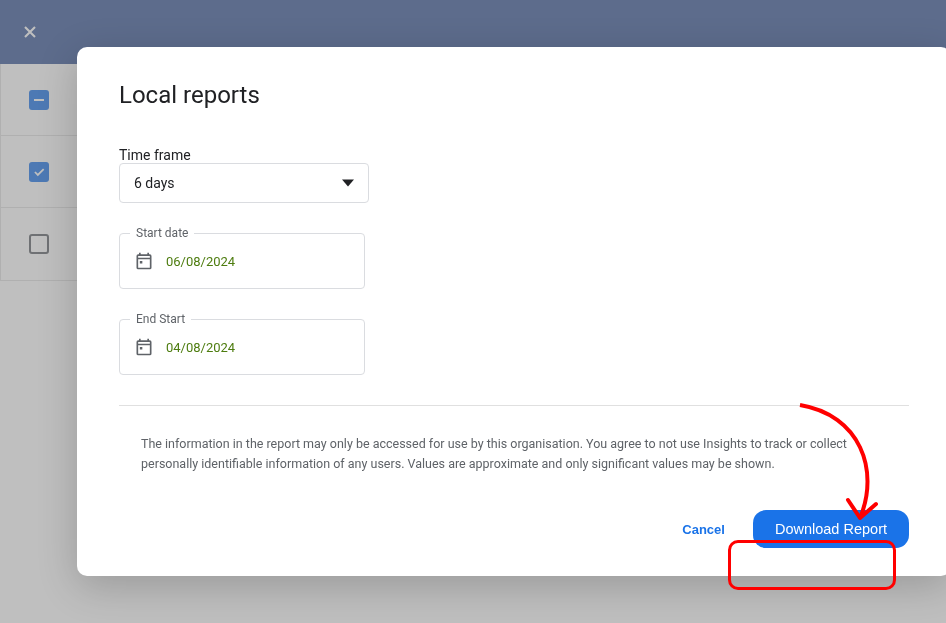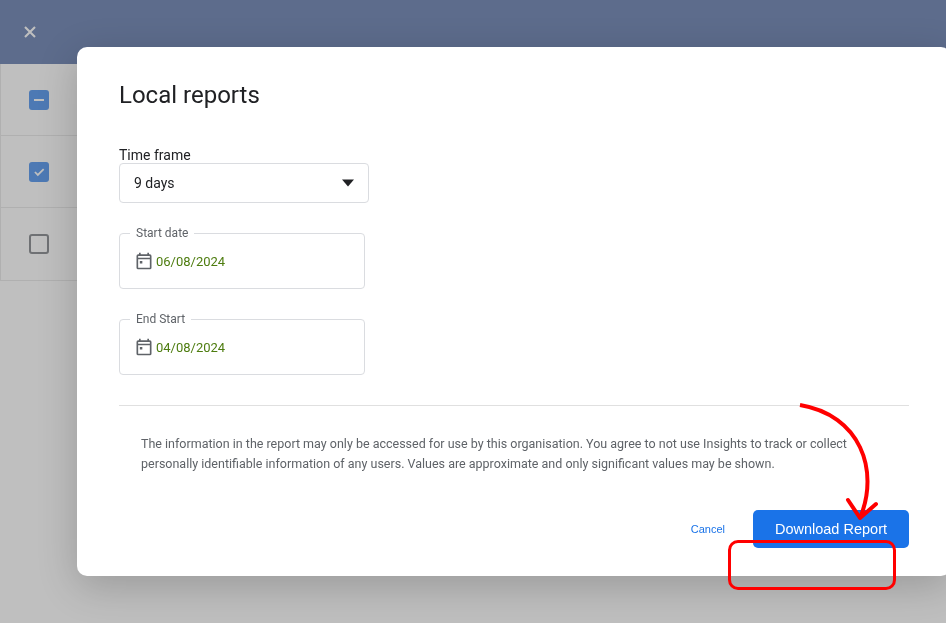--- a/index.html
+++ b/index.html
@@ -25,31 +25,31 @@
     .scrim { position:absolute; inset:0; background: rgba(128,128,128,0.5); }
     
     
     .dialog { position:absolute; left:77px; top:47px; width:874px; background:#fff; border-radius:10px; box-shadow: 0 10px 40px rgba(0,0,0,0.2); padding: 34px 42px 28px 42px; }
     .dialog-title { font-size: 24px; color:#202124; font-weight:400; margin-bottom: 38px; }
     .label { font-size:14px; color:#202124; }
     
     .select { width: 250px; height: 40px; border:1px solid #dadce0; border-radius:4px; display:flex; align-items:center; justify-content:space-between; padding: 0 14px; font-size:14px; color:#202124; cursor:pointer; margin-bottom: 30px; }
     .select svg { width:12px; height:12px; }
     
-    .date-field { position:relative; width:246px; height:56px; border:1px solid #dadce0; border-radius:4px; display:flex; align-items:center; padding: 0 14px; gap:2px; margin-bottom: 30px; }
+    .date-field { position:relative; width:246px; height:56px; border:1px solid #dadce0; border-radius:4px; display:flex; align-items:center; padding: 0 14px; gap:12px; margin-bottom: 30px; }
     .date-field .float-label { position:absolute; top:-8px; left:10px; background:#fff; padding:0 6px; font-size:12px; color:#5f6368; }
     .date-field svg { width:20px; height:20px; color:#5f6368; }
     .date-field .val { font-size:13px; color:#4d7c0f; }
     
     .divider { border:none; border-top:1px solid #e0e0e0; margin: 4px 0 28px 0; }
     .disclaimer { font-size:12.5px; color:#5f6368; line-height:1.6; padding: 0 22px; margin-bottom: 36px; }
     
     .actions { display:flex; justify-content:flex-end; align-items:center; gap: 18px; }
-    .btn-cancel { color:#1a73e8; font-size:11px; font-weight:400; background:none; border:none; cursor:pointer; padding:8px 10px; }
-    .btn-primary { background:#1a73e8; color:#fff; font-size:14.5px; font-weight:500; border:none; border-radius:5px; padding: 11px 22px; cursor:pointer; }
+    .btn-cancel { color:#1a73e8; font-size:13px; font-weight:700; background:none; border:none; cursor:pointer; padding:8px 10px; }
+    .btn-primary { background:#1a73e8; color:#fff; font-size:14.5px; font-weight:500; border:none; border-radius:13px; padding: 11px 22px; cursor:pointer; }
     
     
     .annot-box { position:absolute; border:3px solid #ff0000; border-radius:10px; pointer-events:none; }
     .annot-arrow { position:absolute; pointer-events:none; }
   </style>
 </head>
 <body>
 
 <div class="bg">
   <div class="bg-header">
@@ -94,21 +94,21 @@
   <div class="bg-footer">ows per page</div>
 </div>
 
 <div class="scrim"></div>
 
 <div class="dialog">
   <h1 class="dialog-title">Local reports</h1>
 
   <div class="label">Time frame</div>
   <div class="select">
-    <span>9 days</span>
+    <span>6 days</span>
     <svg viewBox="0 0 10 6">
         <path d="M0 0l5 6 5-6z" fill="#202124"></path>
       </svg>
   </div>
 
   <div class="date-field">
     <span class="float-label">Start date</span>
     <svg viewBox="0 0 24 24" fill="currentColor">
         <path d="M19 4h-1V2h-2v2H8V2H6v2H5a2 2 0 00-2 2v14a2 2 0 002 2h14a2 2 0 002-2V6a2 2 0 00-2-2zm0 16H5V10h14v10zM5 8V6h14v2H5zm2 4h3v3H7v-3z"></path>
       </svg>

